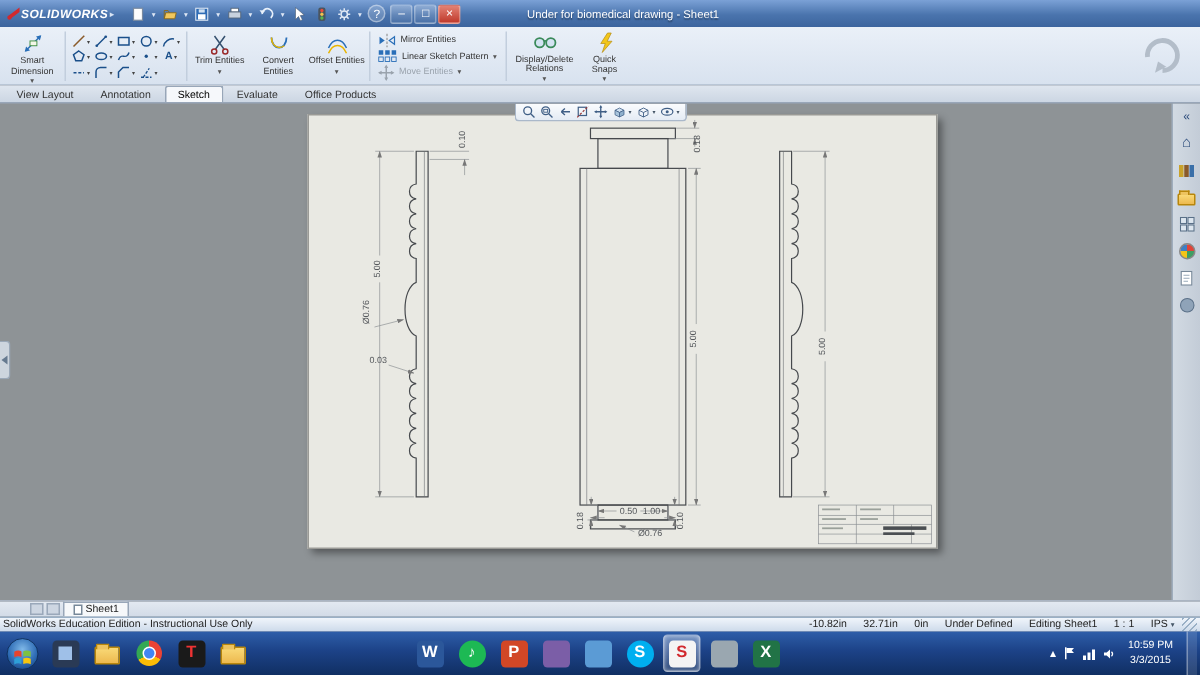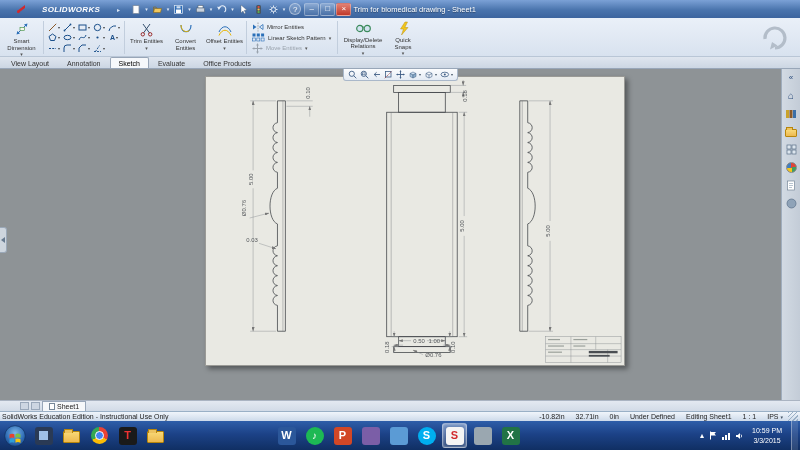--- a/index.html
+++ b/index.html
@@ -3,21 +3,21 @@
 <meta charset="utf-8">
 <style>
   * { margin:0; padding:0; box-sizing:border-box; }
   html,body { width:800px; height:450px; overflow:hidden; font-family:"Liberation Sans",sans-serif; }
   .screen { position:relative; width:800px; height:450px; background:#8e9396; }
 
   
   .titlebar { position:absolute; top:0; left:0; right:0; height:18px;
     background:linear-gradient(180deg,#7ba1d6 0%,#4a74ad 55%,#3c649e 100%);
     display:flex; align-items:center; color:#fff; z-index:30; }
-  .sw-logo { display:flex; align-items:center; gap:16px; padding:0 3px 0 16px; }
+  .sw-logo { display:flex; align-items:center; gap:0; padding:0 3px 0 4px; }
   .logo-text { font-size:8px; font-weight:bold; font-style:italic; letter-spacing:.3px; color:#fff; }
   .menu-caret { font-size:6px; color:#d8e4f4; margin-left:1px; }
   .qat { display:flex; align-items:center; gap:2px; margin-left:6px; }
   .qi { width:13px; height:13px; display:flex; align-items:center; justify-content:center; border-radius:2px; }
   .qc { font-size:5px; color:#dfe8f6; margin:0 1px; }
   .title-text { position:absolute; left:50%; transform:translateX(-38%); font-size:7.5px; color:#fff; white-space:nowrap; text-shadow:0 1px 1px rgba(0,0,0,.4); }
   .search-box { margin-left:auto; display:flex; align-items:center; background:#fff; border:1px solid #2e4f7d; border-radius:2px; height:13px; width:152px; padding:0 3px; gap:2px; }
   .search-box input { border:none; outline:none; flex:1; font-size:7px; color:#444; font-family:"Liberation Sans",sans-serif; background:transparent; }
   .search-caret { font-size:5px; color:#567; }
   .help-btn { width:12px; height:12px; border-radius:50%; background:rgba(255,255,255,.18); border:1px solid rgba(255,255,255,.4);
@@ -188,21 +188,21 @@
           </svg>
         </span>
       <span class="qi">
           <svg width="11" height="11">
             <circle cx="5.5" cy="5.5" r="2.1" fill="none" stroke="#dfe8f4" stroke-width="1"></circle>
             <path d="M5.5 1.5 V3 M5.5 8 V9.5 M1.5 5.5 H3 M8 5.5 H9.5 M2.6 2.6 L3.7 3.7 M7.3 7.3 L8.4 8.4 M7.3 3.7 L8.4 2.6 M2.6 8.4 L3.7 7.3" stroke="#dfe8f4" stroke-width="1"></path>
           </svg>
         </span>
         <span class="qc">▾</span>
     </div>
-    <div class="title-text">Trim for biomedical drawing - Sheet1</div>
+    <div class="title-text">Under for biomedical drawing - Sheet1</div>
     <div class="help-btn">?</div>
     <div class="win-btns">
       <span class="win-btn">–</span>
       <span class="win-btn">□</span>
       <span class="win-btn close">×</span>
     </div>
   </div>
 
   <div class="ribbon">
     <div class="rb-big">

